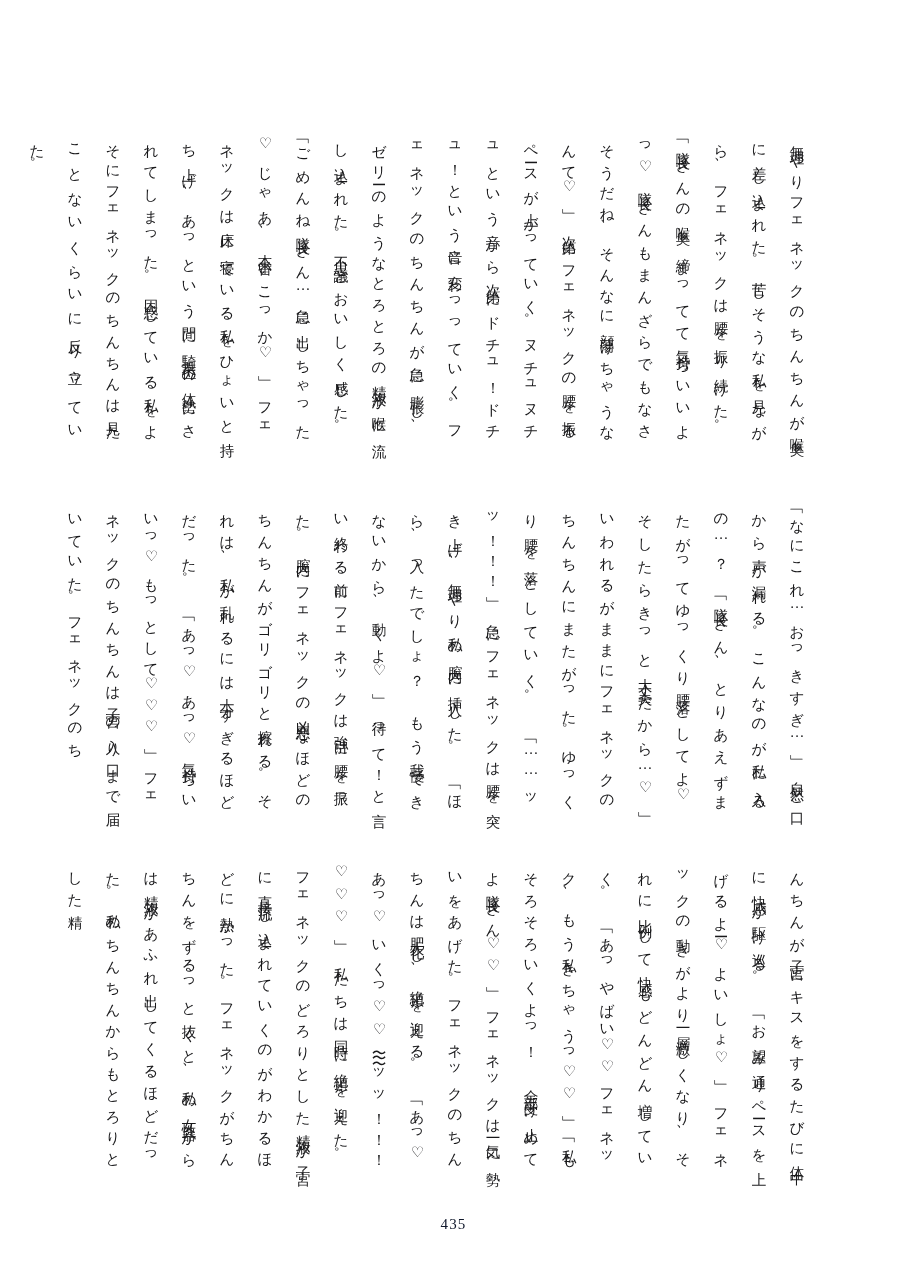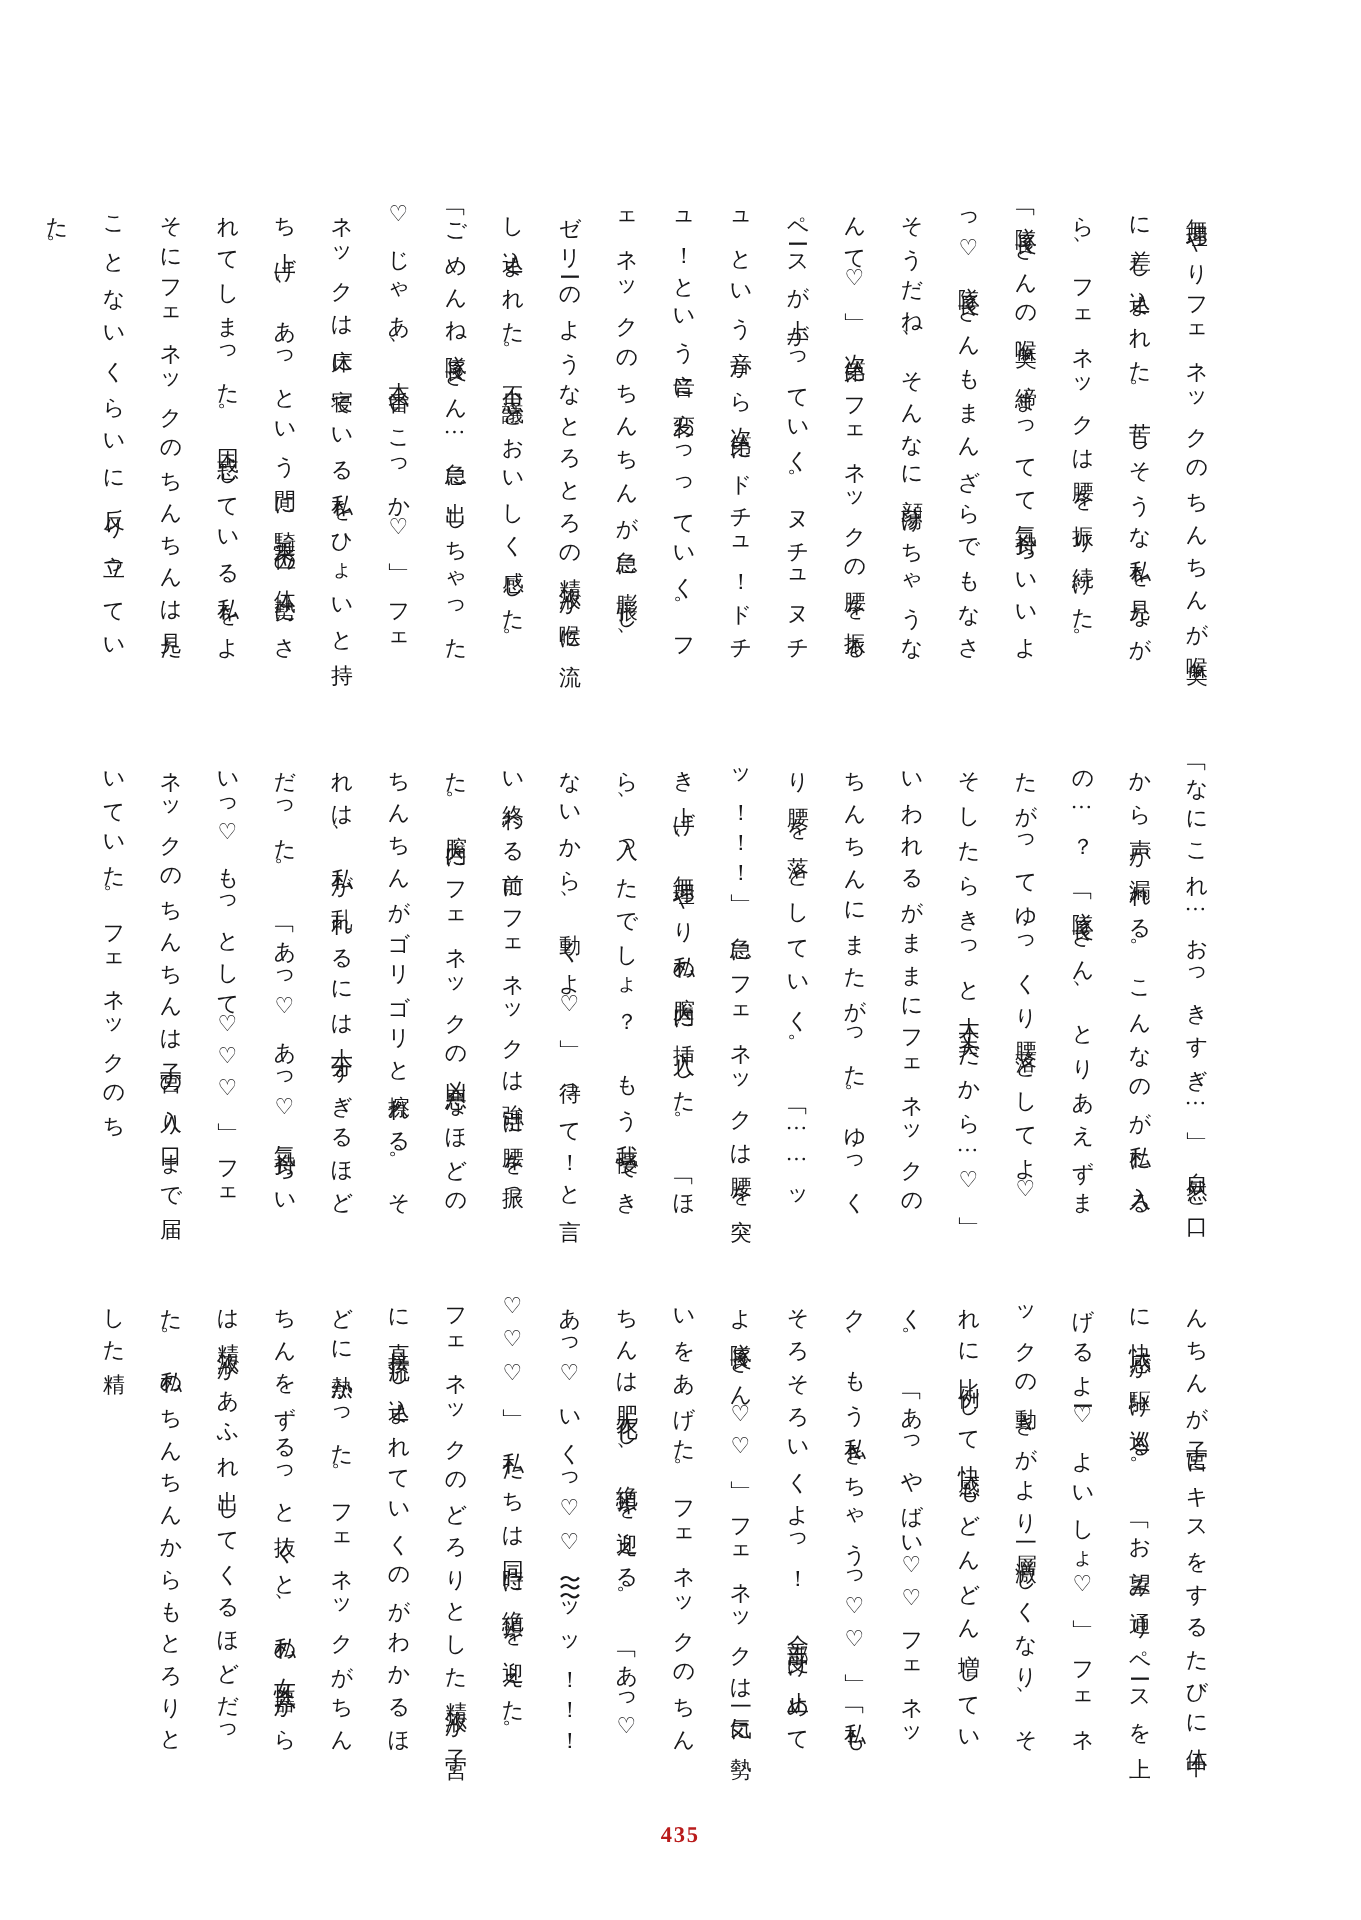--- a/index.html
+++ b/index.html
@@ -57,23 +57,22 @@
 
   
   .page-number {
     position: absolute;
     left: 0;
     right: 0;
     top: 1216px;
     text-align: center;
     font-size: 15px;
     letter-spacing: 1.2px;
-    color: #b91c1c;
+    color: #0f172a;
     font-family: "Liberation Serif", "DejaVu Serif", serif;
-    font-weight: bold;
   }
 </style>
 </head>
 <body>
 
 <div id="page">
 
   <div class="text-area">
 
     <div class="block" id="block-1">無理やりフェネックのちんちんが喉奥に差し込まれた。苦しそうな私を見ながら、フェネックは腰を振り続けた。

